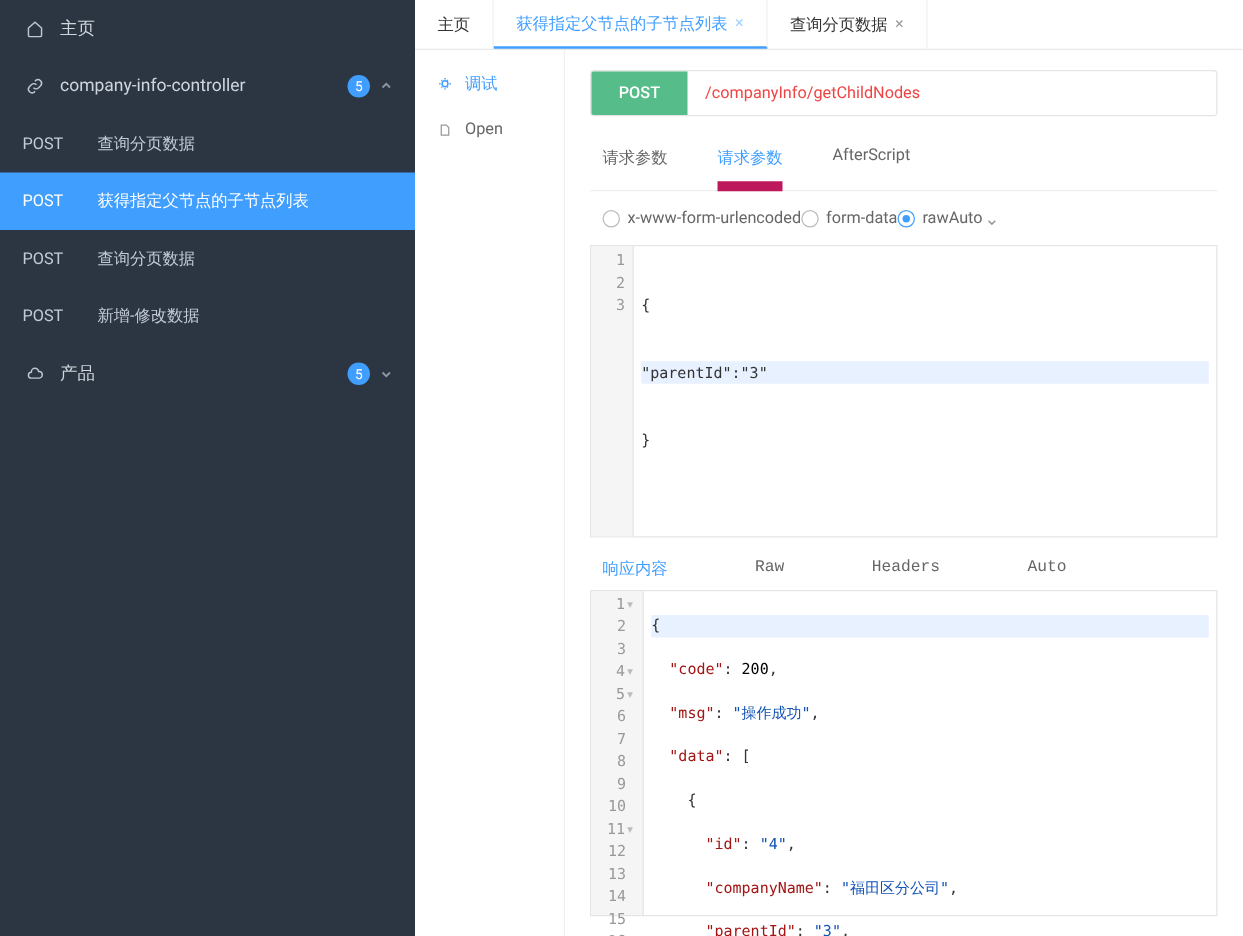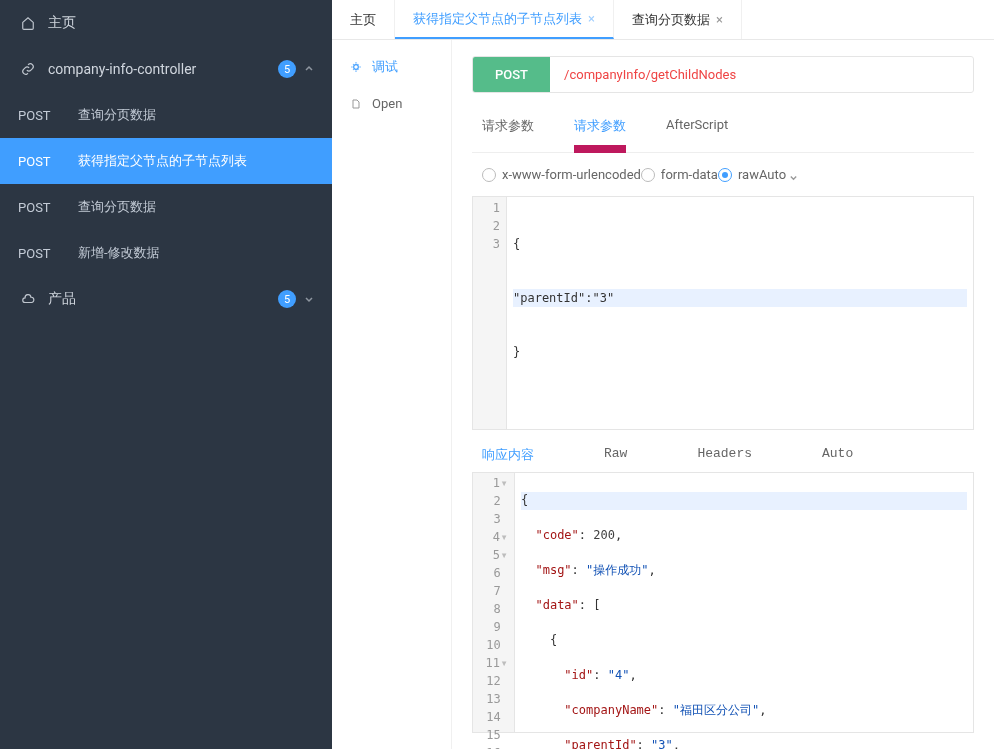--- a/index.html
+++ b/index.html
@@ -42,21 +42,21 @@
 .code { padding: 2px 6px; flex: 1; white-space: pre; color: #333; }
 .code .line { height: 18px; }
 .code .hl { background: #e8f1ff; }
 .respTabs { display: flex; gap: 70px; padding: 16px 10px 8px; }
 .respTab { cursor: pointer; color: #666; font-size: 13px; font-family: Liberation Mono, monospace; }
 .respTab.active { color: #409eff; }
 .editor2 { border: 1px solid #e5e5e5; display: flex; font-family: Consolas, Monaco, monospace; font-size: 12px; line-height: 17px; flex: 1; min-height: 260px; }
 .editor2 .gutter { min-width: 42px; }
 .k { color: #a31515; }
 .s { color: #1252b5; }
-.n { color: #404040; }
+.n { color: #000000; }
 svg { display: block; }
 </style>
 </head>
 <body>
 
 <div class="sidebar">
   <div class="sidebar-item">
     <span class="icon">
         <svg width="14" height="14" viewBox="0 0 24 24" fill="none" stroke="#d0d6de" stroke-width="2">
           <path d="M3 11l9-8 9 8v10a2 2 0 0 1-2 2H5a2 2 0 0 1-2-2z"></path>

